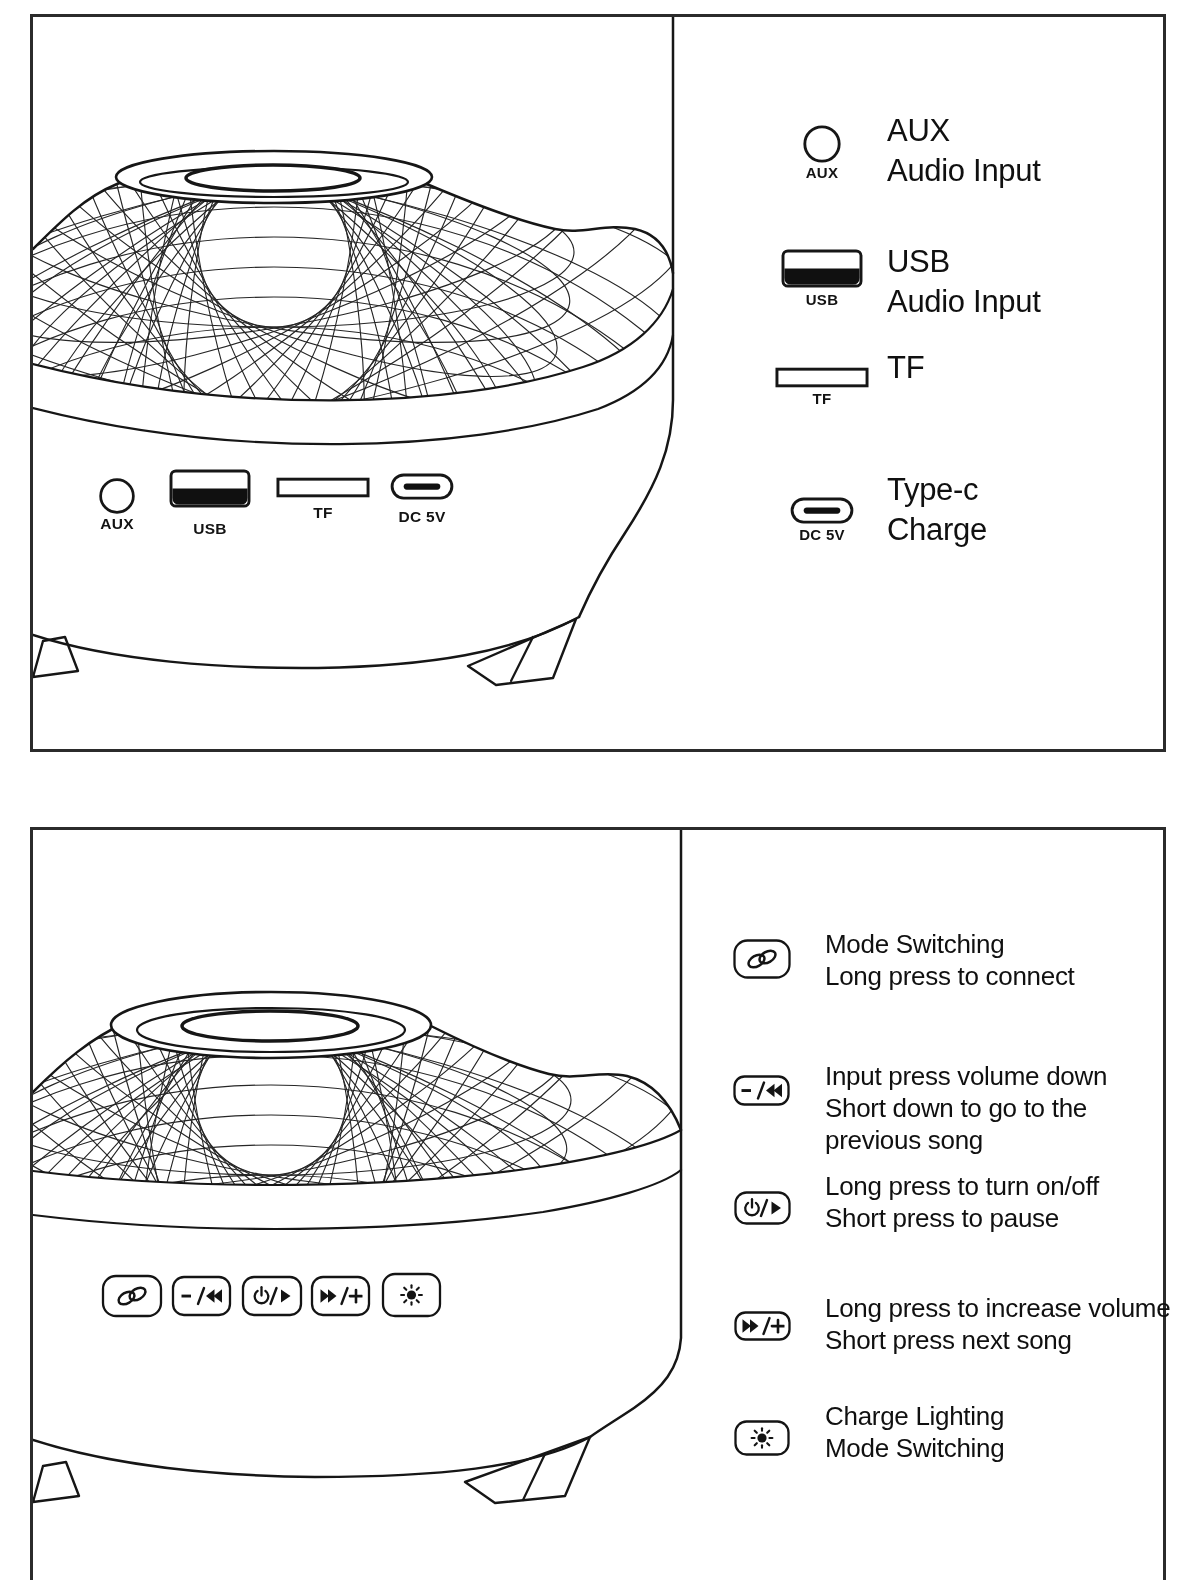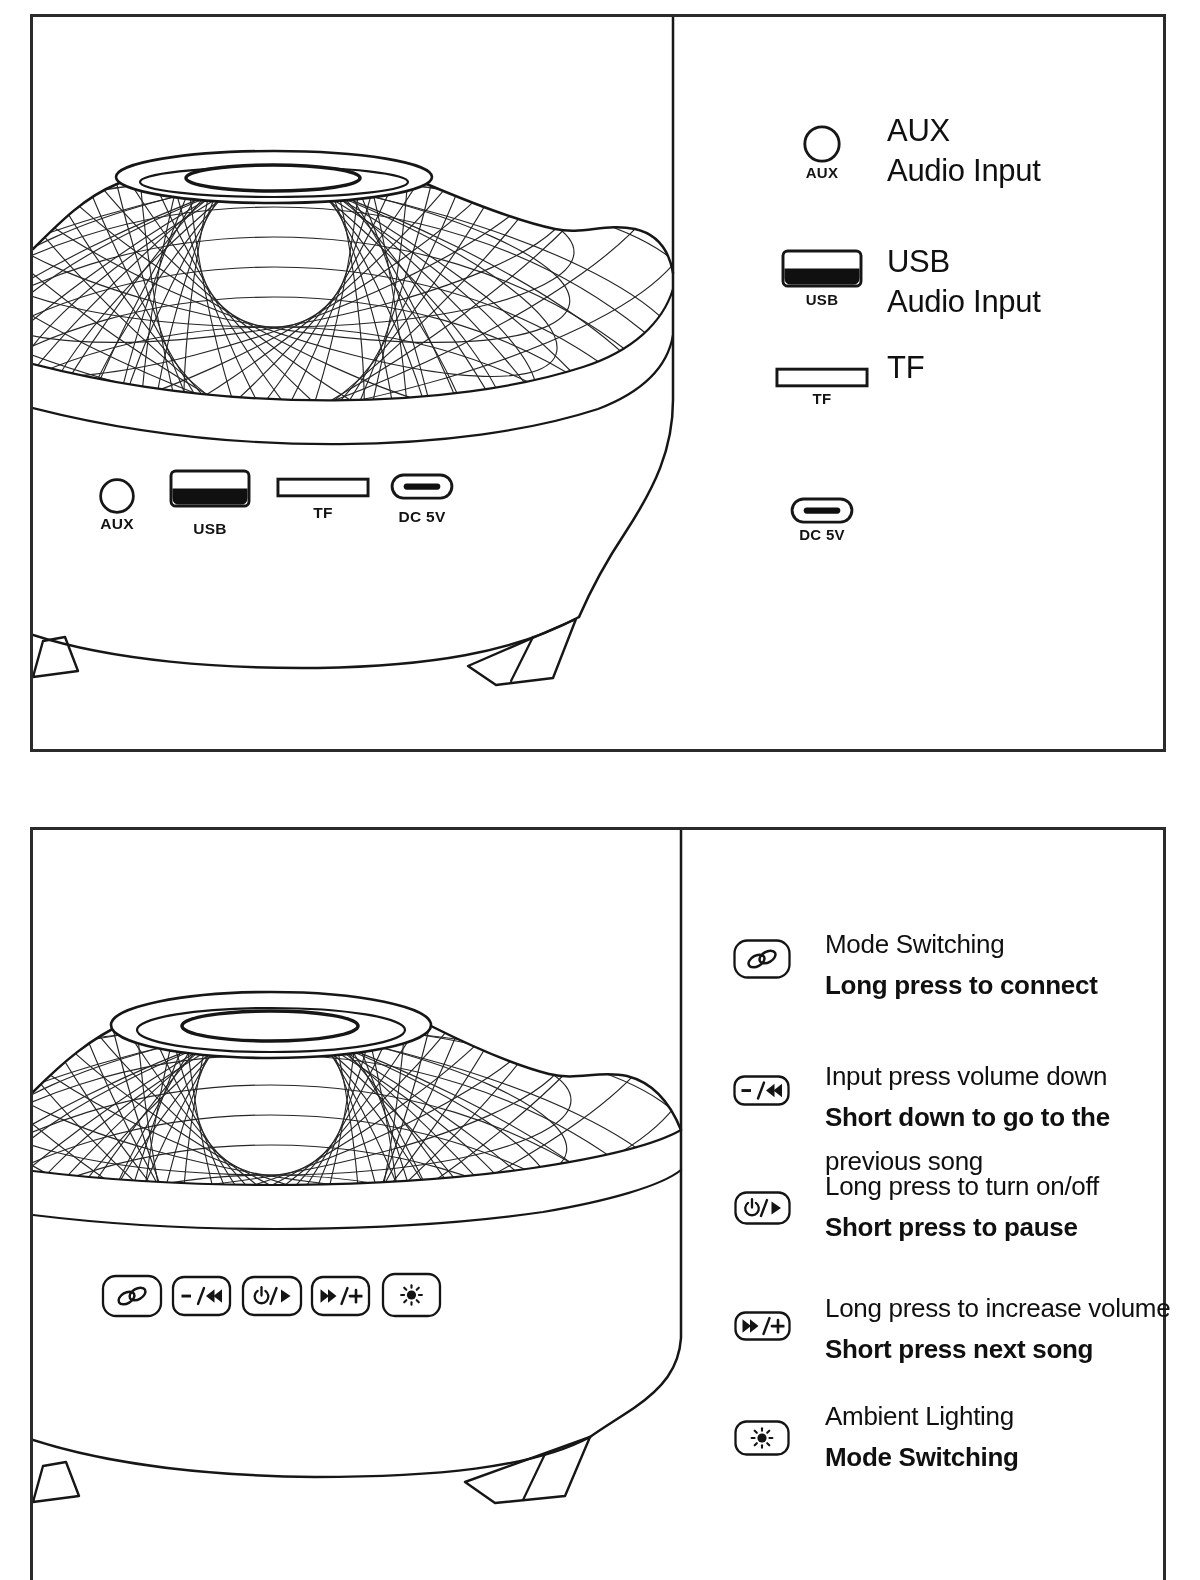--- a/index.html
+++ b/index.html
@@ -17,22 +17,22 @@
   .plateau{fill:#fff;stroke:#161616;}
   .btn-rect{fill:#fff;stroke:#141414;stroke-width:2.3;}
   text.plabel{font-family:"Liberation Sans",sans-serif;font-size:15.5px;font-weight:600;letter-spacing:.3px;fill:#131313;text-anchor:middle;}
   
   .l1-icon{position:absolute;}
   .icon-label{position:absolute;width:90px;text-align:center;font-size:15px;font-weight:600;letter-spacing:.3px;color:#131313;}
   .l1-text{position:absolute;left:854px;font-size:31px;line-height:40px;letter-spacing:-0.3px;color:#101010;white-space:nowrap;}
   
   .btn-box{position:absolute;}
   .l2-text{position:absolute;left:792px;font-size:26px;line-height:32px;letter-spacing:-0.3px;color:#101010;white-space:nowrap;}
-  .l2-text .para{margin-top:9px;font-weight:bold;}
-  .l2-text .cont{margin-top:12px;}
+  .l2-text .para{margin-top:0;}
+  .l2-text .cont{margin-top:0;}
 </style>
 </head>
 <body>
 
 <svg width="0" height="0" style="position:absolute" aria-hidden="true">
   <defs>
     <symbol id="p-aux" viewBox="0 0 44 44">
       <circle cx="22" cy="22" r="18" fill="#fff" stroke="#161616" stroke-width="3"></circle>
     </symbol>
     <symbol id="p-usb" viewBox="0 0 84 40">
@@ -190,20 +190,24 @@
     <div class="l1-text" style="top:94px">
       <div>AUX</div>
       <div>Audio Input</div>
     </div>
     <div class="l1-text" style="top:225px">
       <div>USB</div>
       <div>Audio Input</div>
     </div>
     <div class="l1-text" style="top:331px">
       <div>TF</div>
+    </div>
+    <div class="l1-text" style="top:453px">
+      <div>Type-c</div>
+      <div>Charge</div>
     </div>
   </section>
 
   <section class="panel panel2">
     <svg class="art" width="1130" height="760" viewBox="0 0 1130 760">
       <clipPath id="clipDome2">
         <path d="M 0 262 C 30 232 58 208 92 193 C 140 172 190 163 238 163 C 300 163 352 175 398 196
                  C 446 220 484 236 516 244 C 544 251 566 240 594 246 C 618 252 636 270 648 300
                  L 648 302 C 620 316 560 329 500 338 C 360 358 170 362 0 341 Z"></path>
       </clipPath>
@@ -337,17 +341,17 @@
     </div>
     <div class="l2-text" style="top:340px">
       <div>Long press to turn on/off</div>
       <div class="para">Short press to pause</div>
     </div>
     <div class="l2-text" style="top:462px">
       <div>Long press to increase volume</div>
       <div class="para">Short press next song</div>
     </div>
     <div class="l2-text" style="top:570px">
-      <div>Ambient Lighting</div>
+      <div>Charge Lighting</div>
       <div class="para">Mode Switching</div>
     </div>
   </section>
 </div>
 
 </body></html>

